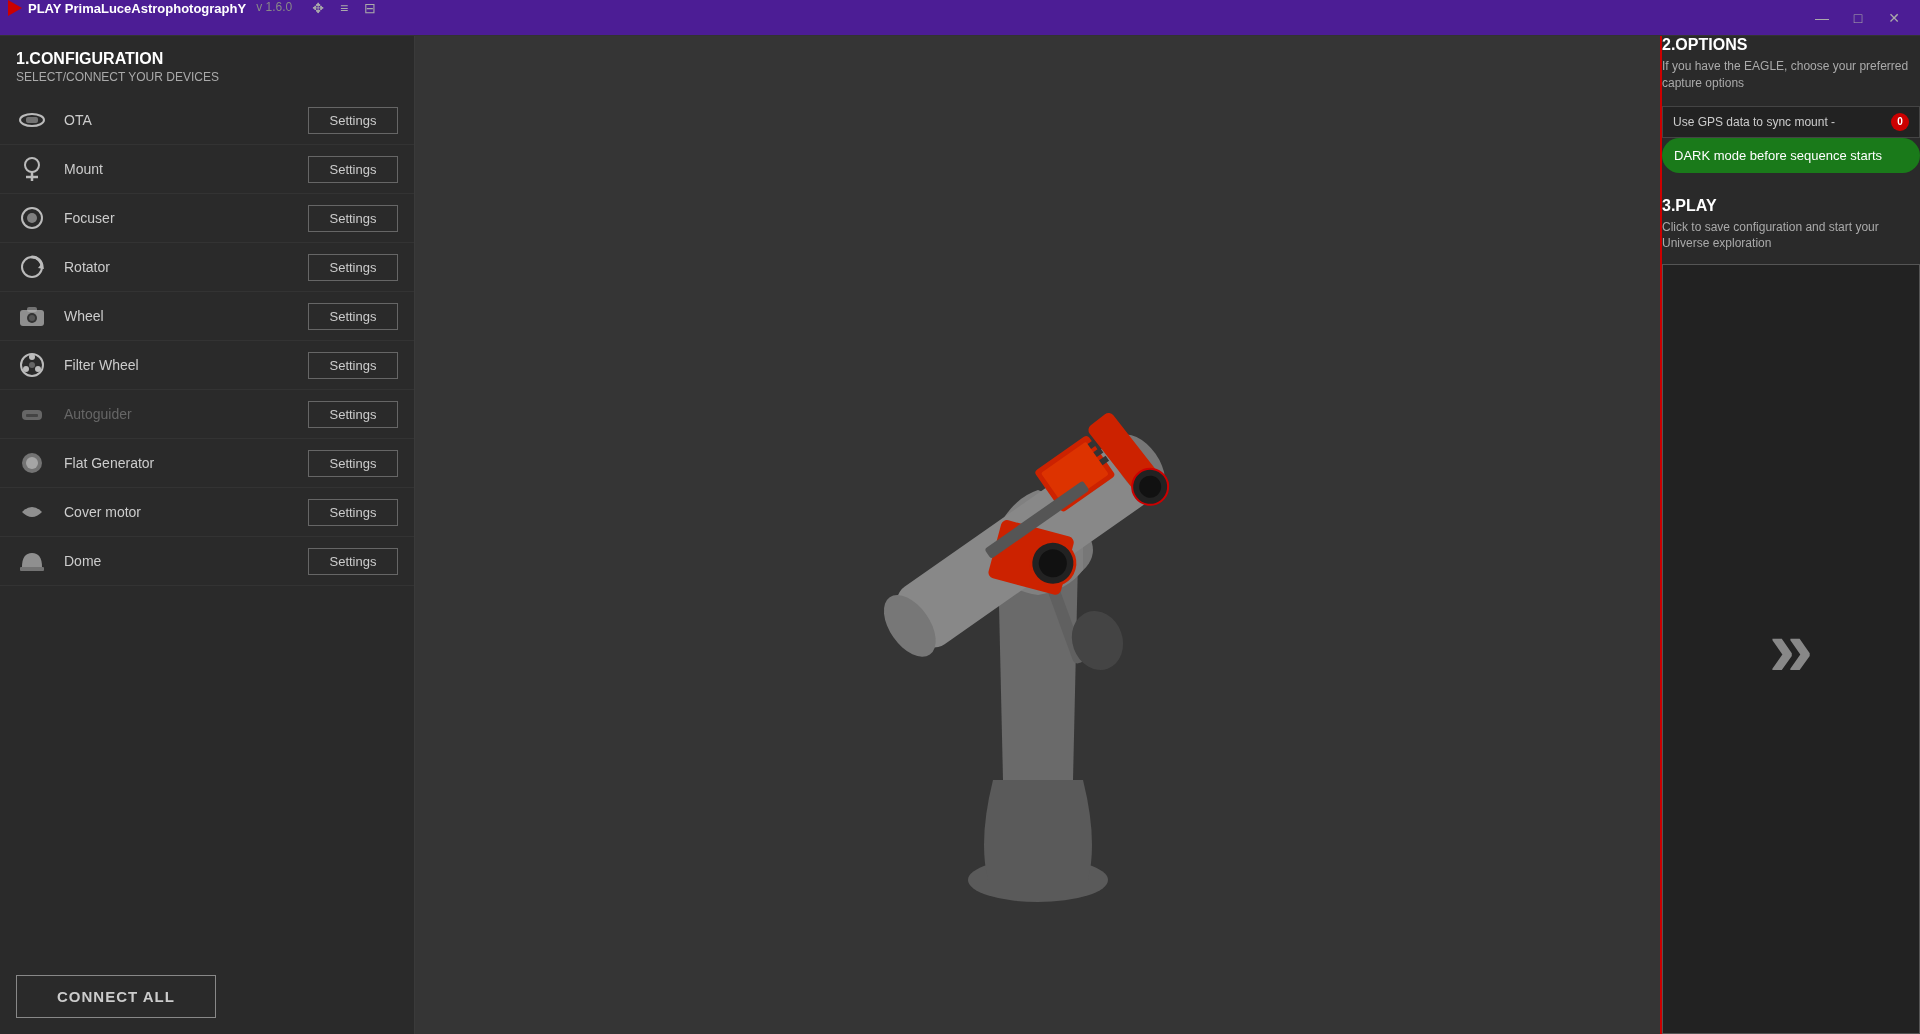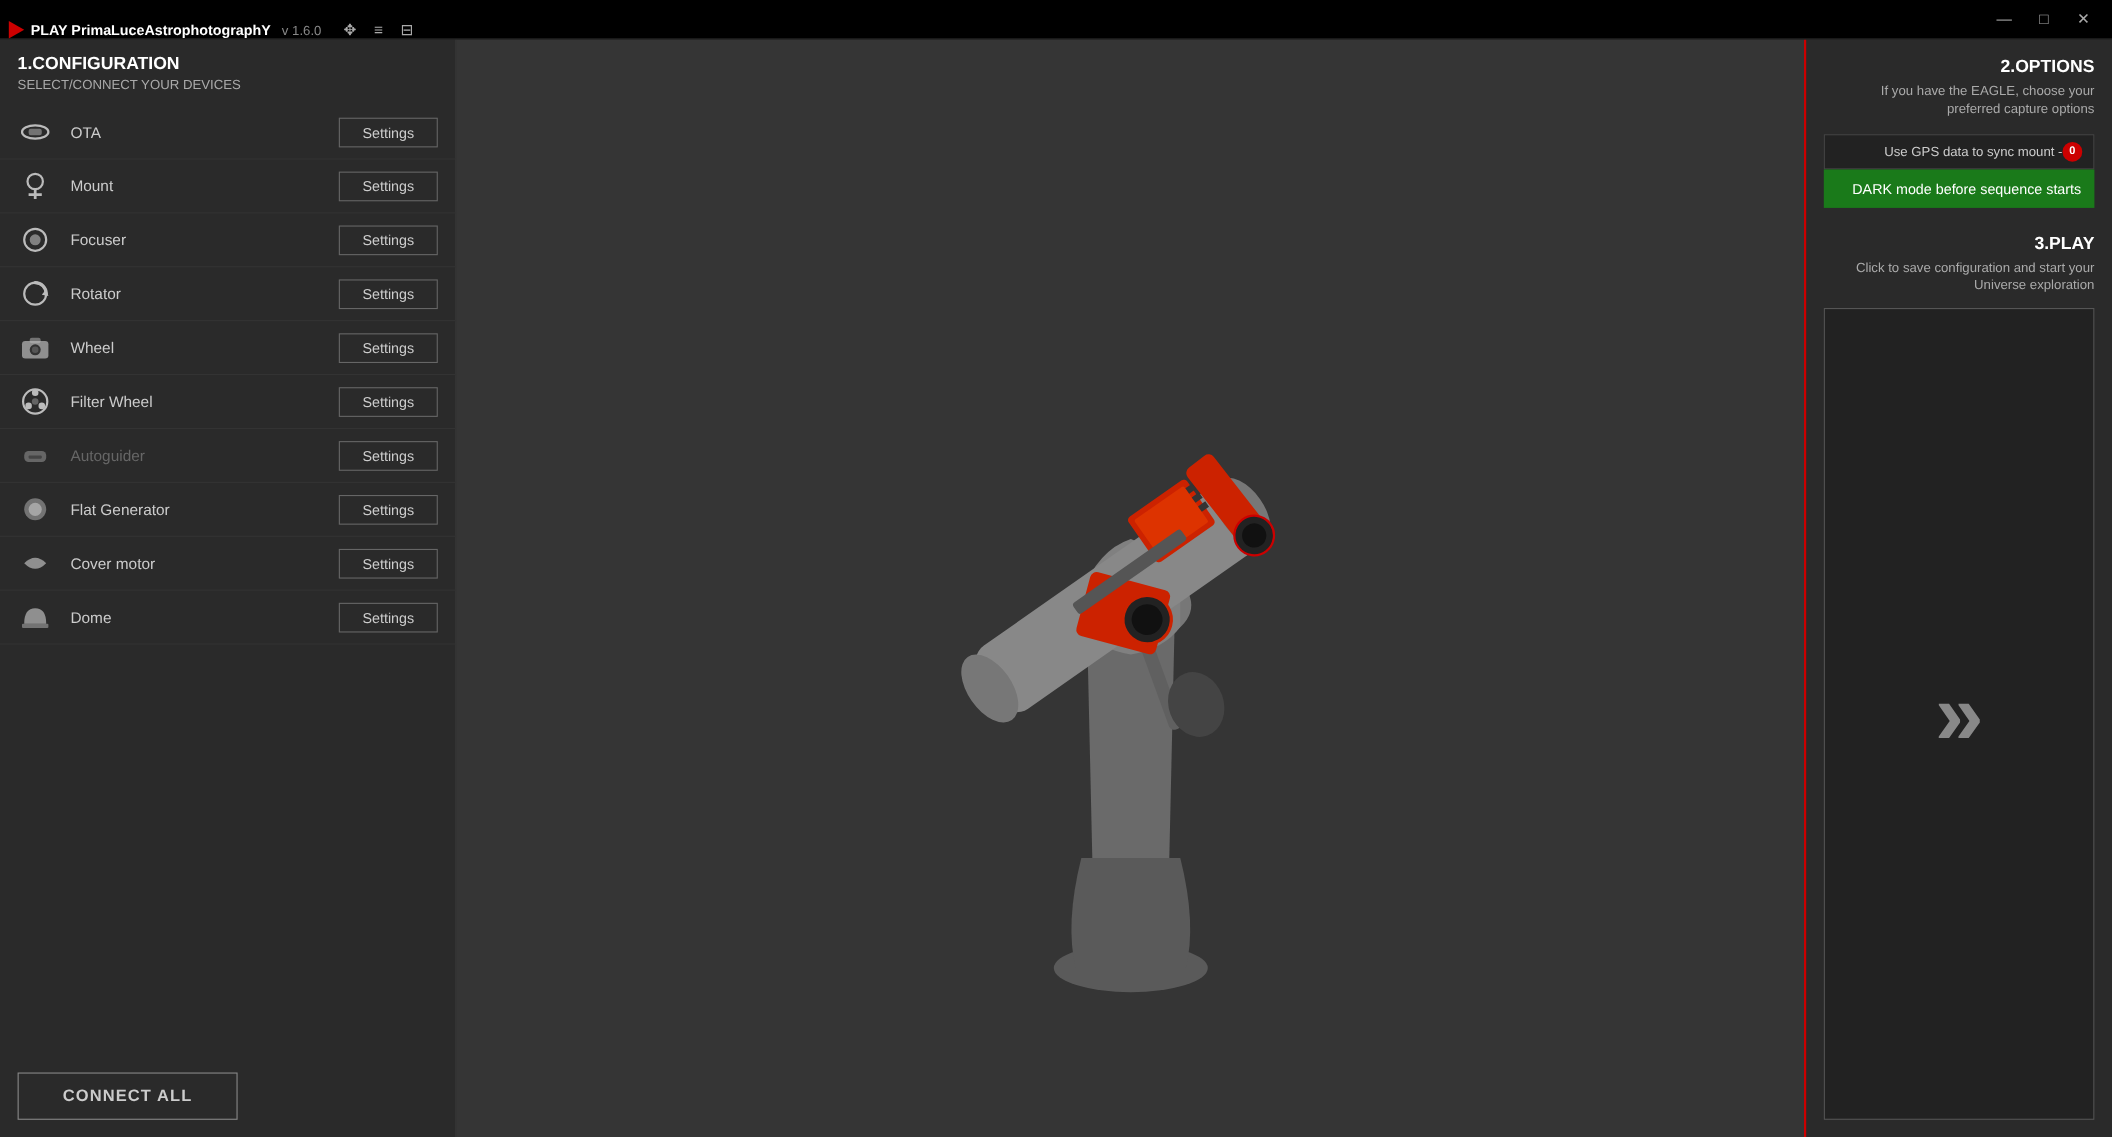--- a/index.html
+++ b/index.html
@@ -10,23 +10,23 @@
       font-family: Arial, sans-serif;
       color: #ccc;
       overflow: hidden;
       display: flex;
       flex-direction: column;
     }
 
     
     .titlebar {
       height: 36px;
-      background: #000000;
-      display: flex;
-      align-items: flex-end;
+      background: #4c1d95;
+      display: flex;
+      align-items: flex-start;
       padding: 0 8px;
       border-bottom: 1px solid #333;
       flex-shrink: 0;
     }
     .titlebar-logo {
       display: flex;
       align-items: center;
       gap: 6px;
       color: #fff;
       font-weight: bold;
@@ -197,28 +197,26 @@
 
     
     .telescope-container {
       width: 600px;
       height: 750px;
       position: relative;
     }
 
     
     .right-panel {
-      width: 280px;
+      width: 260px;
       background: #2a2a2a;
       border-left: 2px solid #cc0000;
       display: flex;
       flex-direction: column;
       flex-shrink: 0;
-      padding: 16px;
-      text-align: right;
     }
 
     .options-title {
       color: #fff;
       font-size: 16px;
       font-weight: bold;
       margin-bottom: 4px;
     }
     .options-desc {
       color: #aaa;
@@ -259,20 +257,21 @@
       line-height: 1.4;
     }
     .option-green strong { font-weight: bold; }
 
     .option-green2 {
       background: #1a7a1a;
       color: #fff;
       padding: 10px 12px;
       font-size: 13px;
       margin-bottom: 16px;
+      border-radius: 21px;
     }
 
     .play-section-title {
       color: #ffffff;
       font-size: 16px;
       font-weight: bold;
       margin-bottom: 4px;
       margin-top: 8px;
     }
     .play-section-desc {

